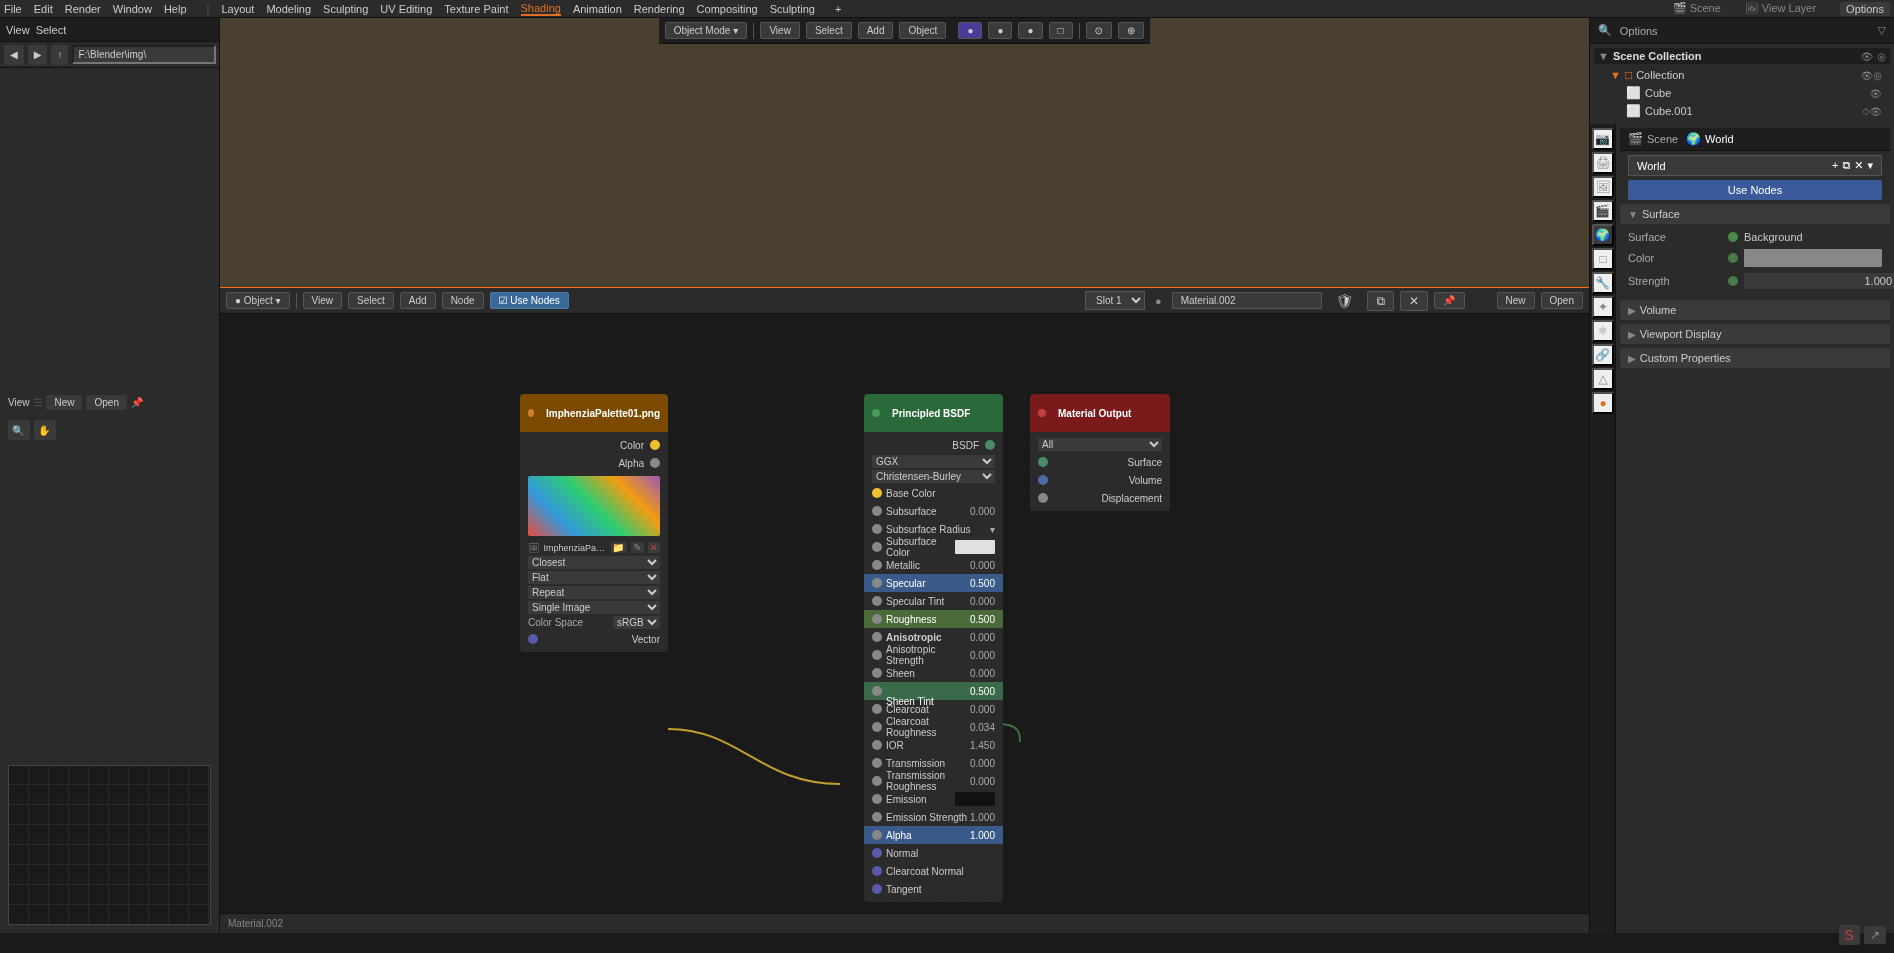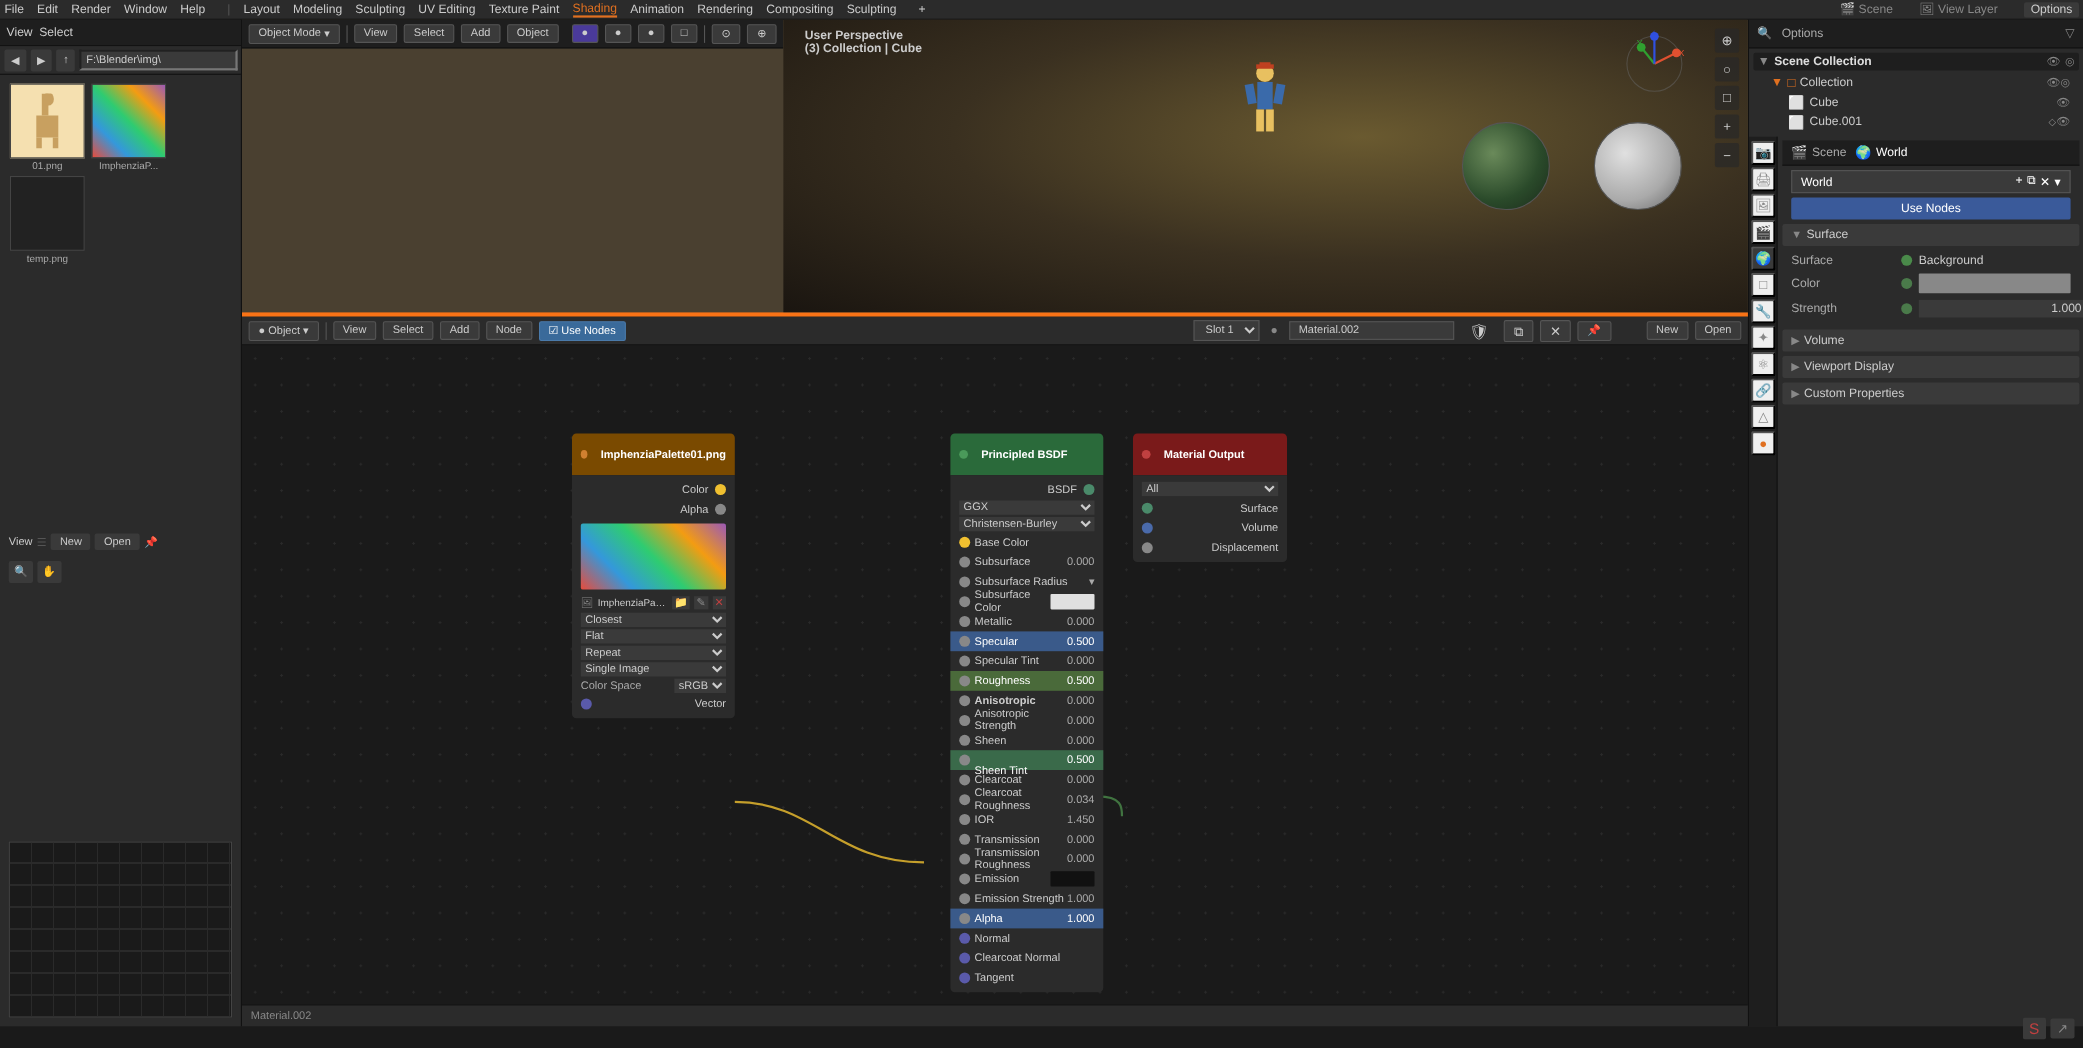--- a/index.html
+++ b/index.html
@@ -26,21 +26,21 @@
     .thumb-img.giraffe { background: #f5e0b0; }
     .thumb-img.palette { background: linear-gradient(45deg, #e74c3c, #3498db, #2ecc71, #f39c12, #9b59b6); }
     .thumb-img.dark { background: #222; }
     #left-preview { margin: 8px; background: #1a1a1a; border: 1px solid #444; width: calc(100% - 16px); height: 160px; flex-shrink: 0; position: relative; margin-top: auto; }
     .preview-grid { width: 100%; height: 100%; background: repeating-linear-gradient(0deg, transparent, transparent 19px, #2a2a2a 19px, #2a2a2a 20px), repeating-linear-gradient(90deg, transparent, transparent 19px, #2a2a2a 19px, #2a2a2a 20px); }
 
     
     #center-area { flex: 1; display: flex; flex-direction: column; }
 
     
-    #viewport-area { height: 270px; background: #4a4030; position: relative; border-bottom: 4px solid #f97316; display: flex; flex-direction: row; }
+    #viewport-area { height: 270px; background: #4a4030; position: relative; border-bottom: 1px solid #f97316; display: flex; flex-direction: column; align-items: center; }
     #viewport-header { background: #1e1e1e; height: 26px; display: flex; align-items: center; padding: 0 6px; gap: 6px; border-bottom: 1px solid #111; flex-shrink: 0; }
     .vp-btn { background: #3a3a3a; border: 1px solid #555; color: #ccc; font-size: 10px; padding: 2px 8px; cursor: pointer; border-radius: 2px; display: flex; align-items: center; gap: 3px; }
     .vp-separator { width: 1px; height: 16px; background: #555; }
     #viewport-canvas { flex: 1; position: relative; overflow: hidden; }
     #viewport-bg { width: 100%; height: 100%; background: radial-gradient(ellipse at 60% 40%, #6a5a30, #3a3020 50%, #1a1510 100%); }
     #viewport-info { position: absolute; top: 8px; left: 20px; color: #ccc; font-size: 11px; font-weight: bold; }
     #viewport-overlays { position: absolute; right: 8px; top: 8px; display: flex; flex-direction: column; gap: 4px; }
     .overlay-btn { background: rgba(40,40,40,0.7); border: none; color: #ccc; width: 22px; height: 22px; display: flex; align-items: center; justify-content: center; cursor: pointer; font-size: 12px; border-radius: 2px; }
 
     
@@ -178,42 +178,20 @@
       <span>Select</span>
     </div>
     <div id="left-toolbar">
       <button class="toolbar-btn icon-btn">◀</button>
       <button class="toolbar-btn icon-btn">▶</button>
       <button class="toolbar-btn icon-btn">↑</button>
       <input id="file-path" type="text" value="F:\Blender\img\" style="">
       <button class="toolbar-btn icon-btn">⊞</button>
       <button class="toolbar-btn icon-btn">☰</button>
       <button class="toolbar-btn icon-btn">▽</button>
-    </div>
-    <div id="thumbnails">
-      <div class="thumbnail">
-        <div class="thumb-img giraffe">
-          <svg width="40" height="50" viewBox="0 0 40 50">
-              <rect x="15" y="0" width="6" height="20" fill="#c8a060"></rect>
-              <rect x="10" y="20" width="20" height="20" fill="#c8a060"></rect>
-              <rect x="10" y="40" width="5" height="10" fill="#c8a060"></rect>
-              <rect x="25" y="40" width="5" height="10" fill="#c8a060"></rect>
-              <ellipse cx="21" cy="5" rx="5" ry="6" fill="#c8a060"></ellipse>
-            </svg>
-        </div>
-        <span class="thumb-label">01.png</span>
-      </div>
-      <div class="thumbnail">
-        <div class="thumb-img palette"></div>
-        <span class="thumb-label">ImphenziaP...</span>
-      </div>
-      <div class="thumbnail">
-        <div class="thumb-img dark"></div>
-        <span class="thumb-label">temp.png</span>
-      </div>
     </div>
 
     <div style="display:flex; flex-direction:column; padding: 4px; gap:4px; margin-top: auto;">
       <div style="display:flex; gap:4px; align-items:center; padding: 4px;">
         <span style="color:#ccc; font-size:10px;">View</span>
         <span style="color:#555; font-size:10px;">☰</span>
         <button class="toolbar-btn" style="font-size:10px; padding:2px 8px;">New</button>
         <button class="toolbar-btn" style="font-size:10px; padding:2px 8px;">Open</button>
         <span style="color:#888; font-size:10px;">📌</span>
       </div>

